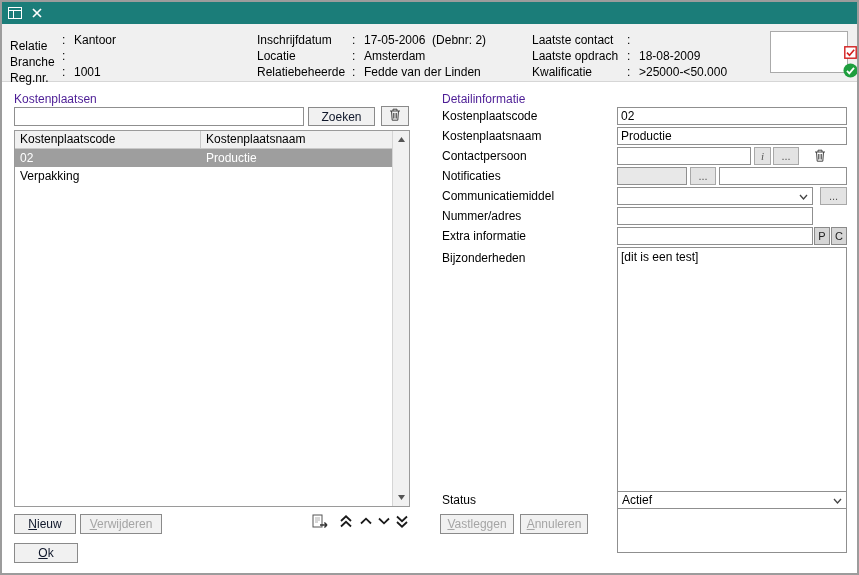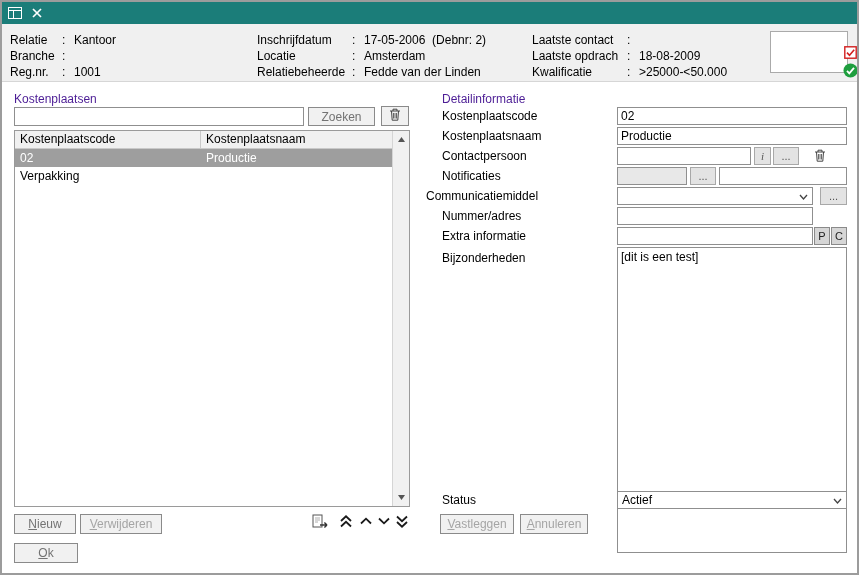--- a/index.html
+++ b/index.html
@@ -10,39 +10,39 @@
   .titlebar{position:absolute;left:0;top:0;width:100%;height:22px;background:#1b7d79;color:#fff;display:flex;align-items:center;gap:6px;padding:0 6px;}
   .title-text{font-size:12px;font-weight:bold;flex:1;}
   .close-btn{width:18px;height:18px;display:flex;align-items:center;justify-content:center;cursor:pointer;background:transparent;border:none;}
 
   
   .header{position:absolute;left:0;top:22px;width:100%;height:58px;background:#f0f0f0;border-bottom:1px solid #d6d6d6;font-size:12px;color:#000;}
   .hcol{position:absolute;top:8px;}
   .hcol1{left:8px;}  .hcol2{left:255px;}  .hcol3{left:530px;}
   .hrow{display:flex;height:16px;line-height:16px;}
   .hlabel{display:inline-block;}
-  .hcol1 .hlabel{width:52px;} .hcol2 .hlabel{width:95px;} .hcol3 .hlabel{width:95px;}
+  .hcol1 .hlabel{width:52px;margin-top:6px;} .hcol2 .hlabel{width:95px;} .hcol3 .hlabel{width:95px;}
   .hcolon{display:inline-block;width:6px;}
   .hvalue{margin-left:6px;white-space:pre;}
   .photo-box{position:absolute;left:768px;top:7px;width:78px;height:42px;background:#fff;border:1px solid #aaaaaa;}
   .hdr-icon{position:absolute;background:transparent;border:none;padding:0;cursor:pointer;line-height:0;}
 
   
   .sect-label{position:absolute;font-size:12px;color:#4c1d95;}
   .flabel{position:absolute;font-size:12px;color:#000;line-height:14px;}
 
   
   .tin{position:absolute;border:1px solid #8f8f8f;background:#fff;font-family:inherit;font-size:12px;padding:0 3px;height:18px;}
   .tin.gray{background:#e8e8e8;}
   .sel{position:absolute;border:1px solid #8f8f8f;background:#fff;font-size:12px;line-height:16px;height:18px;padding:0 18px 16px 4px;cursor:pointer;}
   .sel-arrow{position:absolute;right:4px;top:6px;line-height:0;}
   .tarea{position:absolute;border:1px solid #8f8f8f;background:#fff;font-family:"Liberation Sans",sans-serif;font-size:12px;padding:2px 3px;resize:none;}
 
   
-  .btn{position:absolute;background:#f1f1f1;border:1px solid #8a8a8a;font-family:inherit;font-size:12px;text-align:center;cursor:pointer;color:#737373;}
+  .btn{position:absolute;background:#f1f1f1;border:1px solid #8a8a8a;font-family:inherit;font-size:12px;text-align:center;cursor:pointer;color:#0f172a;}
   .btn[disabled]{color:#a5a5a5;}
   .accel{display:block;line-height:16px;}
   .accel::first-letter{text-decoration:underline;}
   .plain{display:block;line-height:16px;}
   .sbtn{position:absolute;background:#e3e3e3;border:1px solid #a8a8a8;color:#555;font-family:inherit;font-size:11px;text-align:center;cursor:pointer;height:18px;}
   .sbtn.italic{font-style:italic;font-family:"Liberation Serif",serif;}
   .pcbtn{position:absolute;background:#d6d6d6;border:1px solid #8a8a8a;color:#222;font-family:inherit;font-size:11px;text-align:center;cursor:pointer;height:18px;}
   .icon-btn{position:absolute;background:transparent;border:none;padding:0;cursor:pointer;line-height:0;}
 
   
@@ -257,21 +257,21 @@
           <path d="M4.5 5v5.5M6 5v5.5M7.5 5v5.5" stroke="#444" stroke-width="0.8"></path>
         </svg>
     </span>
   </button>
 
   <span class="flabel" style="left:440px;top:167px;">Notificaties</span>
   <input class="tin gray" style="left: 615px; top: 165px; width: 70px;" value="">
   <button class="sbtn" style="left:688px;top:165px;width:26px;">...</button>
   <input class="tin" style="left: 717px; top: 165px; width: 128px;" value="">
 
-  <span class="flabel" style="left:424px;top:187px;">Communicatiemiddel</span>
+  <span class="flabel" style="left:440px;top:187px;">Communicatiemiddel</span>
   <div class="sel" style="left:615px;top:185px;width:196px;">
     <span></span>
     <span class="sel-arrow"><svg width="9" height="6" viewBox="0 0 9 6">
           <path d="M1 1l3.5 4L8 1" fill="none" stroke="#444" stroke-width="1.3"></path>
         </svg></span>
   </div>
   <button class="sbtn" style="left:818px;top:185px;width:27px;">...</button>
 
   <span class="flabel" style="left:440px;top:207px;">Nummer/adres</span>
   <input class="tin" style="left: 615px; top: 205px; width: 196px;" value="">

